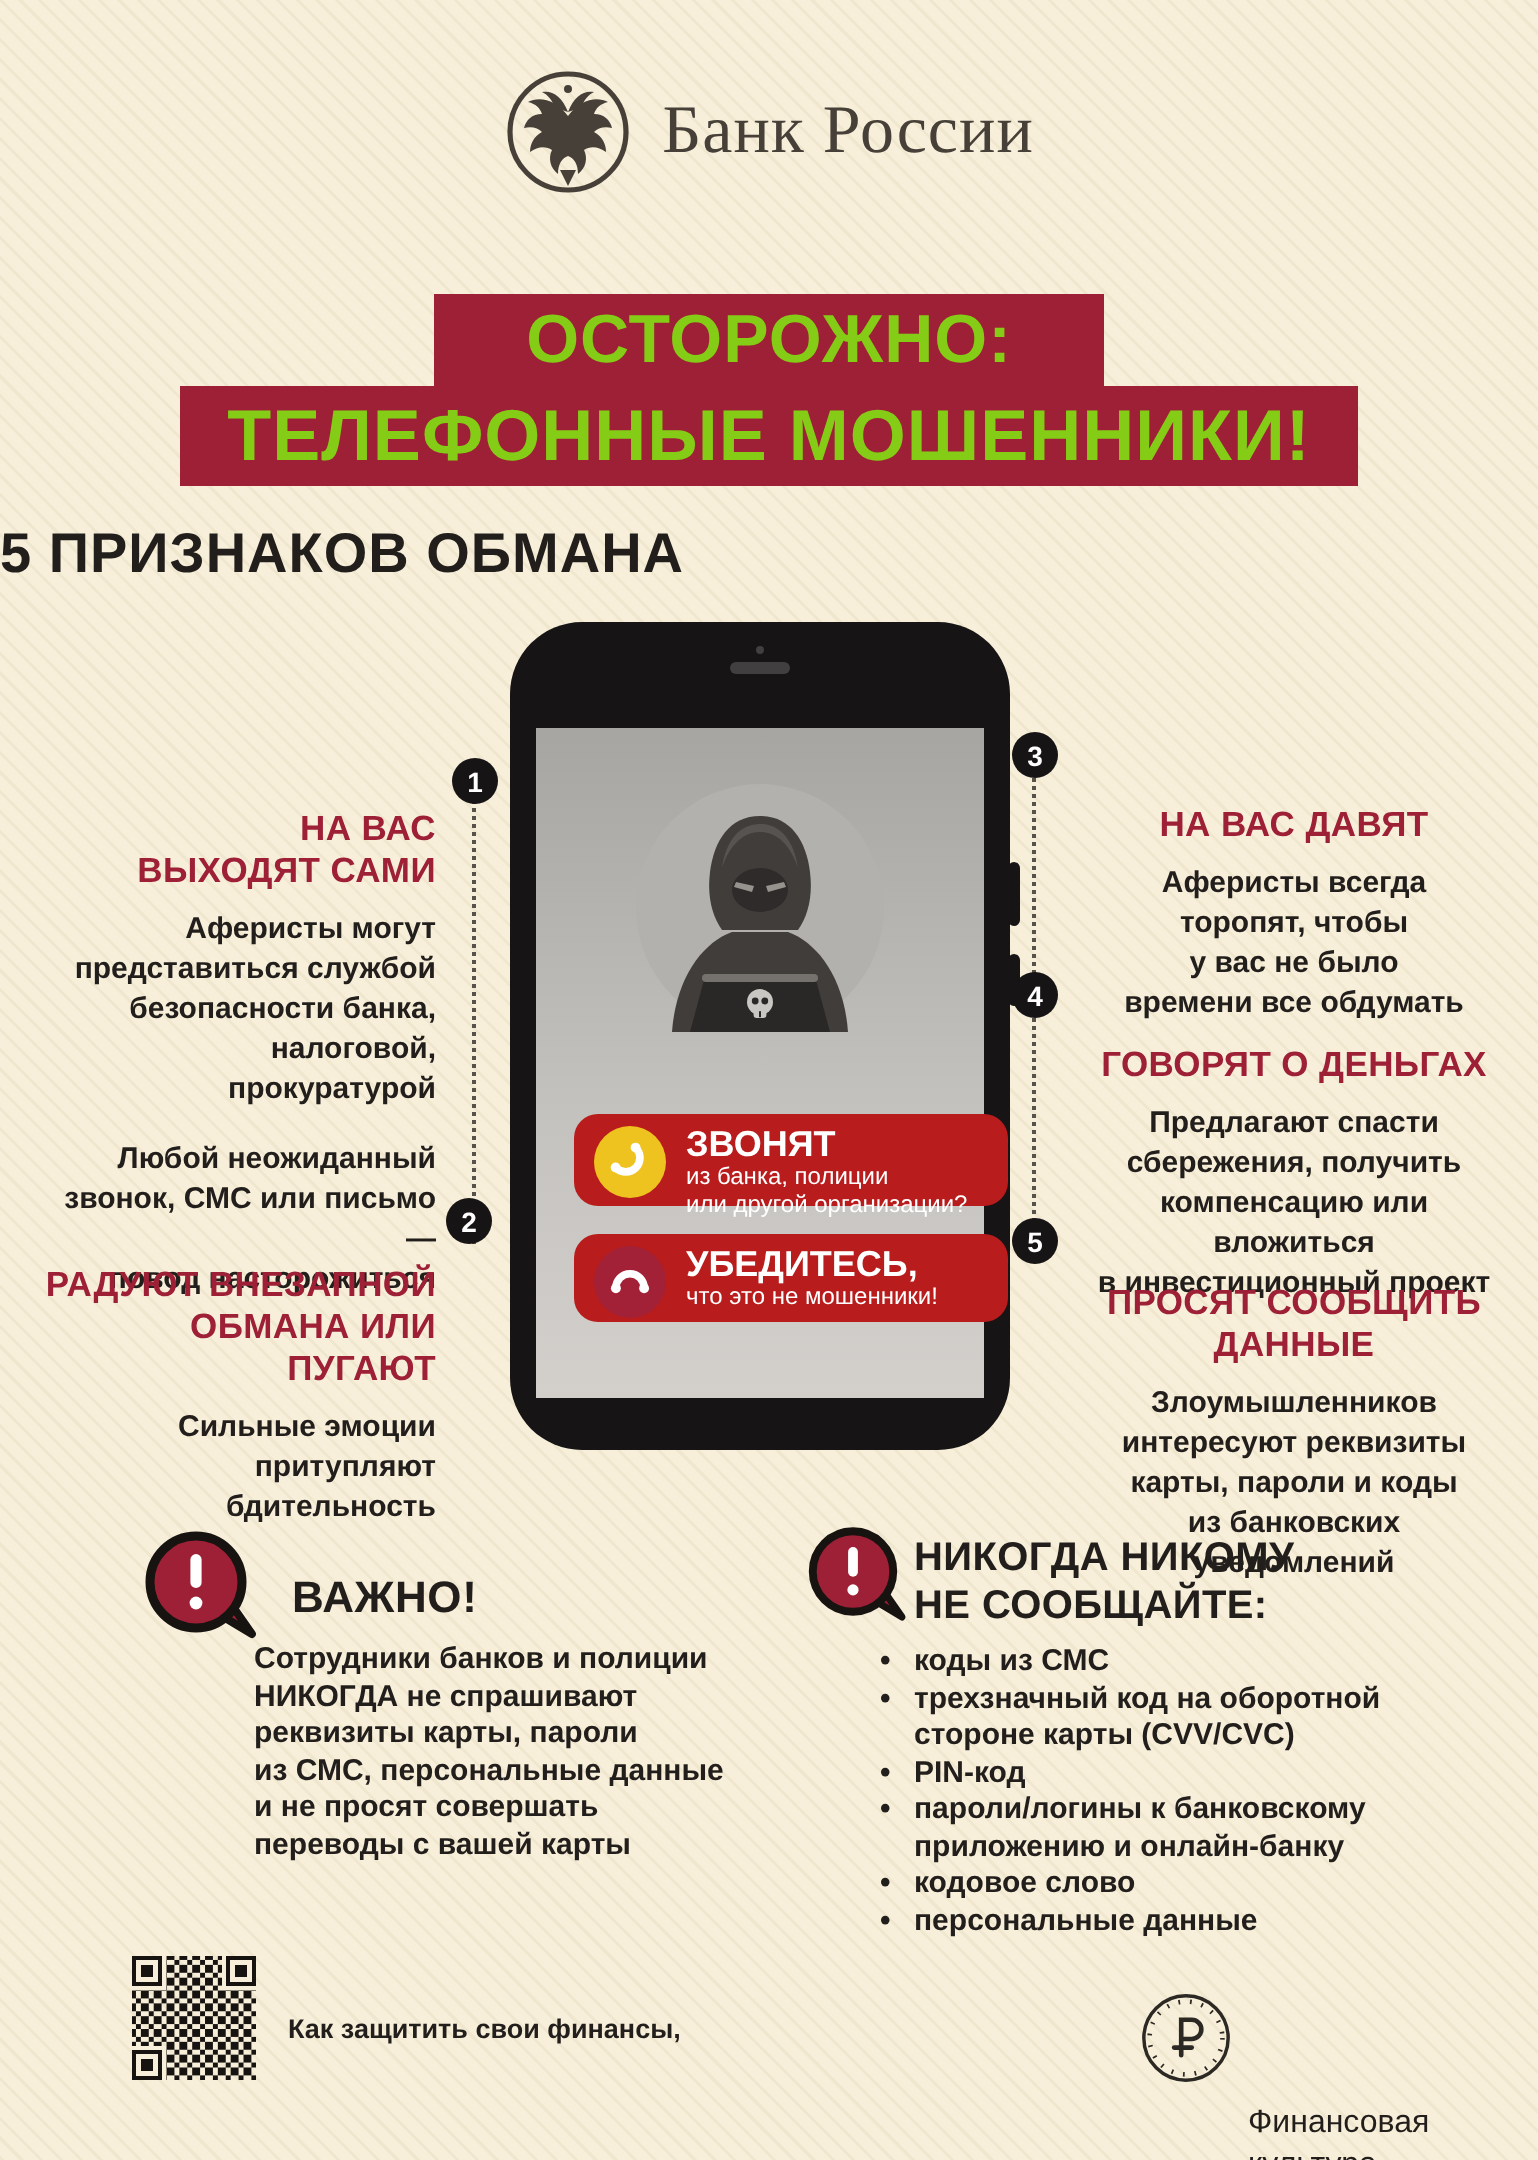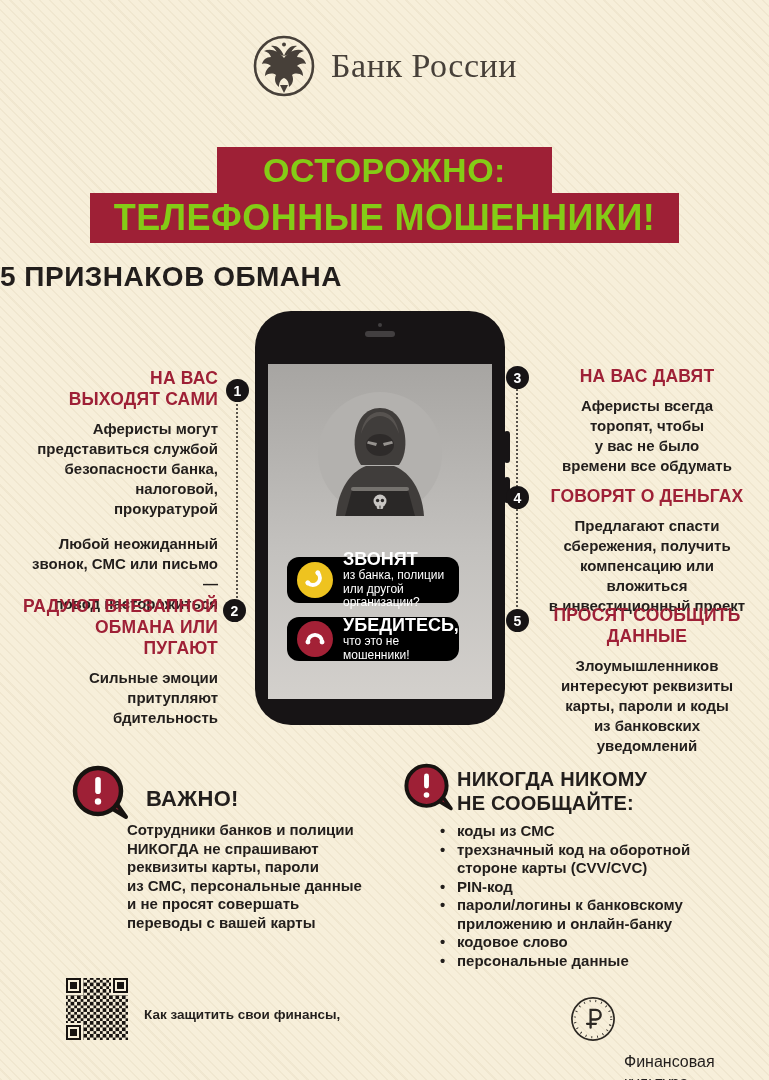--- a/index.html
+++ b/index.html
@@ -18,37 +18,37 @@
   .subtitle{position:absolute;top:261px;left:0;width:100%;font-size:28px;font-weight:bold;color:#221e1c;letter-spacing:0.5px;}
   
   .phone{position:absolute;left:255px;top:311px;width:250px;height:414px;background:#171415;border-radius:36px;}
   .side-btn{position:absolute;right:-5px;width:6px;background:#171415;border-radius:3px;}
   .side-btn.b1{top:120px;height:32px;}
   .side-btn.b2{top:166px;height:26px;}
   .phone-camera{position:absolute;top:12px;left:50%;transform:translateX(-50%);width:4px;height:4px;border-radius:50%;background:#423f40;}
   .phone-speaker{position:absolute;top:20px;left:50%;transform:translateX(-50%);width:30px;height:6px;border-radius:3px;background:#423f40;}
   .screen{position:absolute;left:13px;right:13px;top:53px;bottom:26px;background:linear-gradient(180deg,#a7a5a2 0%,#c3c1be 55%,#d3d0cc 100%);overflow:hidden;}
   .avatar{position:absolute;left:50%;top:28px;transform:translateX(-50%);width:124px;height:124px;}
-  .card{position:absolute;left:32px;width:172px;border-radius:12px;background:#000000;color:#fff;display:flex;align-items:center;gap:10px;padding:6px 10px;box-sizing:border-box;}
+  .card{position:absolute;left:32px;width:217px;border-radius:12px;background:#b91c1c;color:#fff;display:flex;gap:10px;padding:6px 10px;box-sizing:border-box;}
   .card.c1{top:246px;height:46px;}
   .card.c2{top:306px;height:44px;}
   .icon-circle{width:36px;height:36px;border-radius:50%;flex:0 0 36px;display:flex;align-items:center;justify-content:center;}
   .icon-circle.yellow{background:#eec31f;}
   .icon-circle.redc{background:#a32136;}
   .card-title{font-size:18px;font-weight:bold;line-height:19px;}
   .card-sub{font-size:12px;line-height:13.5px;white-space:pre-line;}
   
   .badge{position:absolute;width:23px;height:23px;border-radius:50%;background:#171415;color:#fff;font-size:14px;font-weight:bold;display:flex;align-items:center;justify-content:center;z-index:3;}
   .b-1{left:226px;top:379px;} .b-2{left:223px;top:599px;}
   .b-3{left:506px;top:366px;} .b-4{left:506px;top:486px;} .b-5{left:506px;top:609px;}
   .dotline{position:absolute;width:0;border-left:2px dotted #57524a;z-index:1;}
   .dl-left{left:236px;top:396px;height:226px;}
   .dl-right{left:516px;top:382px;height:248px;}
   .sign{position:absolute;z-index:2;}
-  .sign .s-title{color:#9e2036;font-weight:bold;font-size:17.5px;line-height:21px;white-space:pre-line;letter-spacing:0.2px;}
+  .sign .s-title{color:#9e2036;font-weight:bold;font-size:17.5px;line-height:21px;white-space:pre-line;letter-spacing:0.2px;margin-top:36px;}
   .sign .s-body{font-weight:bold;font-size:15px;line-height:20px;white-space:pre-line;margin-top:9px;color:#221e1c;}
   .sign .s-body2{font-weight:bold;font-size:15px;line-height:20px;white-space:pre-line;margin-top:15px;color:#221e1c;}
   .sign.left{left:20px;width:198px;text-align:right;}
   .sign.right{left:542px;width:210px;text-align:center;}
   .s1{top:368px;} .s2{top:596px;} .s3{top:366px;} .s4{top:486px;} .s5{top:605px;}
   
   .imp-icon{position:absolute;left:70px;top:763px;}
   .imp-title{position:absolute;left:146px;top:786px;font-size:22px;font-weight:bold;letter-spacing:0.3px;}
   .imp-body{position:absolute;left:127px;top:821px;font-size:15px;line-height:18.5px;font-weight:bold;white-space:pre-line;}
   .never-icon{position:absolute;left:402px;top:761px;}

